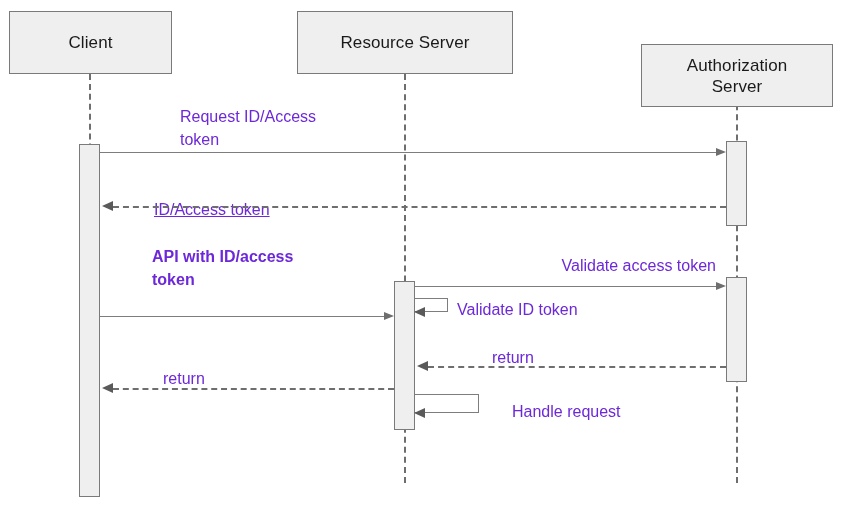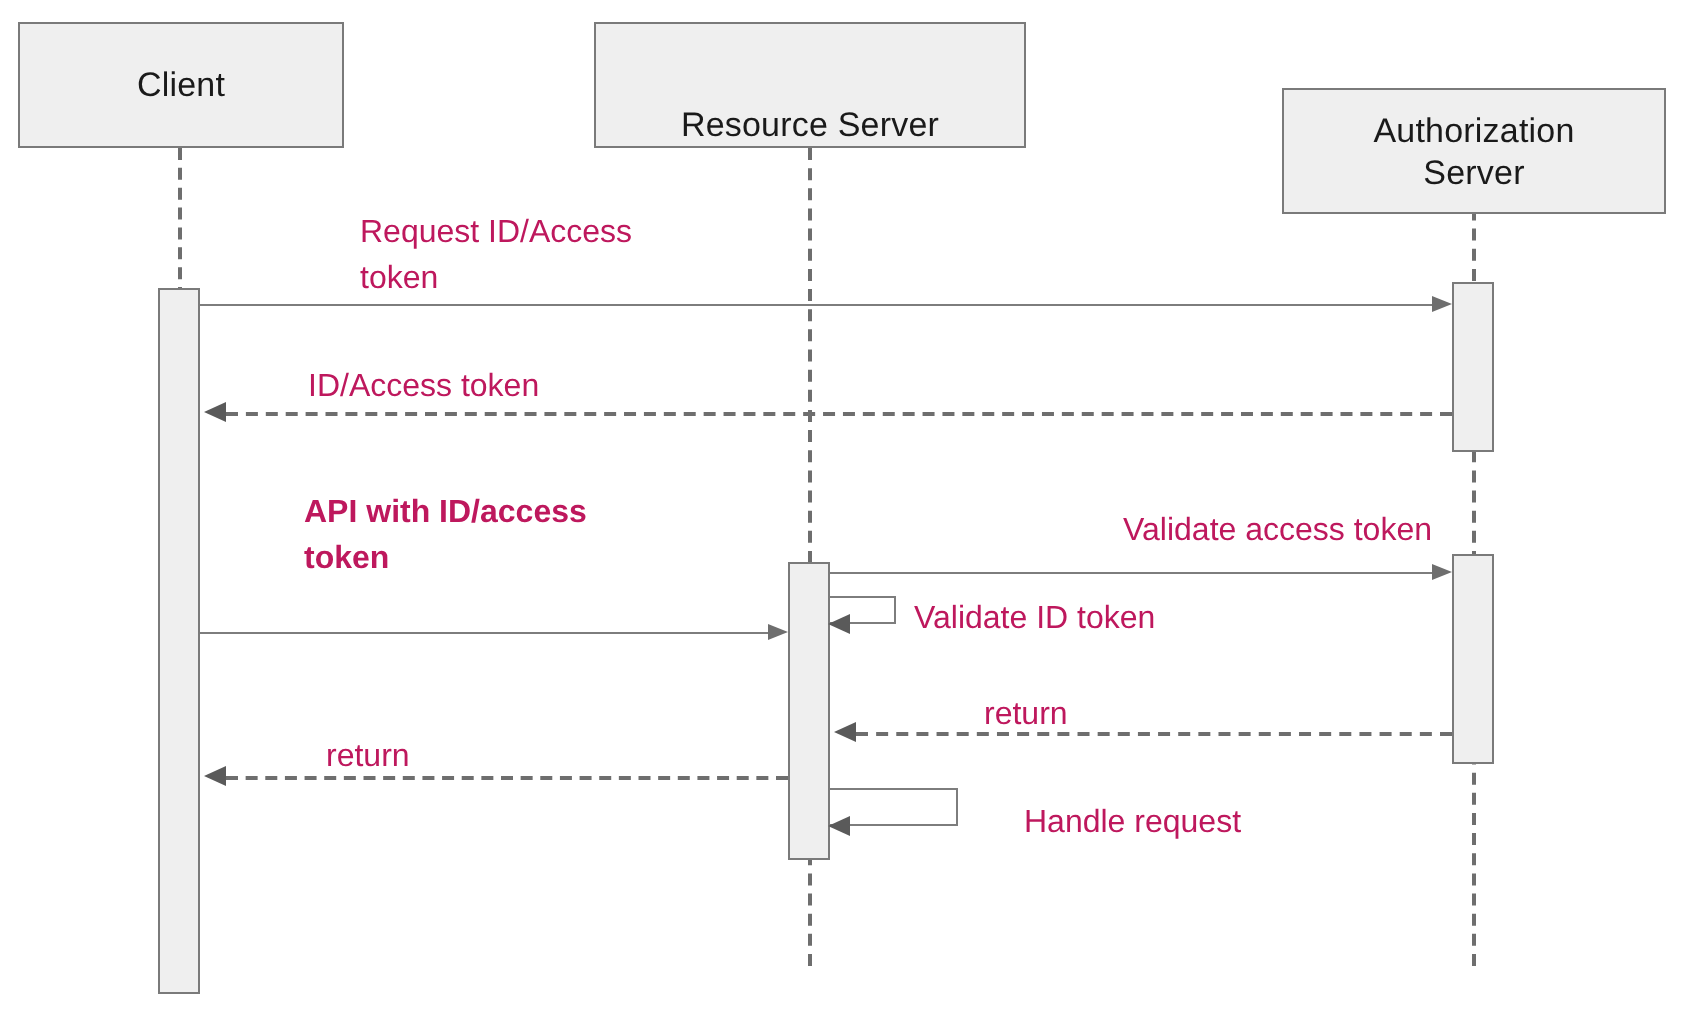--- a/index.html
+++ b/index.html
@@ -68,21 +68,21 @@
     border-bottom: 5px solid transparent;
     border-right: 11px solid #5a5a5a;
   }
   .arrow-head.right-open {
     border-top: 4px solid transparent;
     border-bottom: 4px solid transparent;
     border-left: 10px solid #6e6e6e;
   }
   .msg-label {
     position: absolute;
-    color: #be185d;
+    color: #6d28d9;
     font-size: 16px;
     line-height: 23px;
     white-space: pre-line;
   }
   
   .selfloop {
     position: absolute;
     box-sizing: border-box;
     border-top: 1px solid #7d7d7d;
     border-right: 1px solid #7d7d7d;
@@ -95,21 +95,21 @@
 <div id="canvas">
 
   <div class="lifeline" style="left:89px; top:74px; height:423px;"></div>
   <div class="lifeline" style="left:404px; top:74px; height:409px;"></div>
   <div class="lifeline" style="left:736px; top:74px; height:409px;"></div>
 
   <div class="participant" style="left:9px; top:11px; width:163px; height:63px;">
     <span>Client</span>
   </div>
 
-  <div class="participant" style="left:297px; top:11px; width:216px; height:63px;align-items:flex-end;">
+  <div class="participant" style="left:297px; top:11px; width:216px; height:63px;">
     <span>Resource Server</span>
   </div>
 
   <div class="participant" style="left:641px; top:11px; width:192px; height:63px; white-space:pre-line;margin-top:33px;">
     <span>Authorization
 Server</span>
   </div>
 
   <div class="activation" style="left:79px; top:144px; width:21px; height:353px;"></div>
 
@@ -117,21 +117,21 @@
 
   <div class="activation" style="left:394px; top:281px; width:21px; height:149px;"></div>
 
   <div class="activation" style="left:726px; top:277px; width:21px; height:105px;"></div>
 
   <div class="msg-label" style="left:180px; top:105px; width:230px;">Request ID/Access
 token</div>
   <div class="msg-line thin" style="left:100px; top:152px; width:620px;"></div>
   <div class="arrow-head right-open" style="left:716px; top:148px;"></div>
 
-  <div class="msg-label" style="left:154px; top:182px; width:240px;">ID/Access token</div>
+  <div class="msg-label" style="left:154px; top:198px; width:240px;text-decoration:underline;">ID/Access token</div>
   <div class="msg-line dashed" style="left:113px; top:206px; width:613px;"></div>
   <div class="arrow-head left" style="left:102px; top:201px;"></div>
 
   <div class="msg-label" style="left:152px; top:245px; width:230px;font-weight:bold;">API with ID/access
 token</div>
   <div class="msg-line thin" style="left:100px; top:316px; width:284px;"></div>
   <div class="arrow-head right-open" style="left:384px; top:312px;"></div>
 
   <div class="msg-label" style="left:456px; top:254px; width:260px;text-align:right;">Validate access token</div>
   <div class="msg-line thin" style="left:415px; top:286px; width:301px;"></div>

